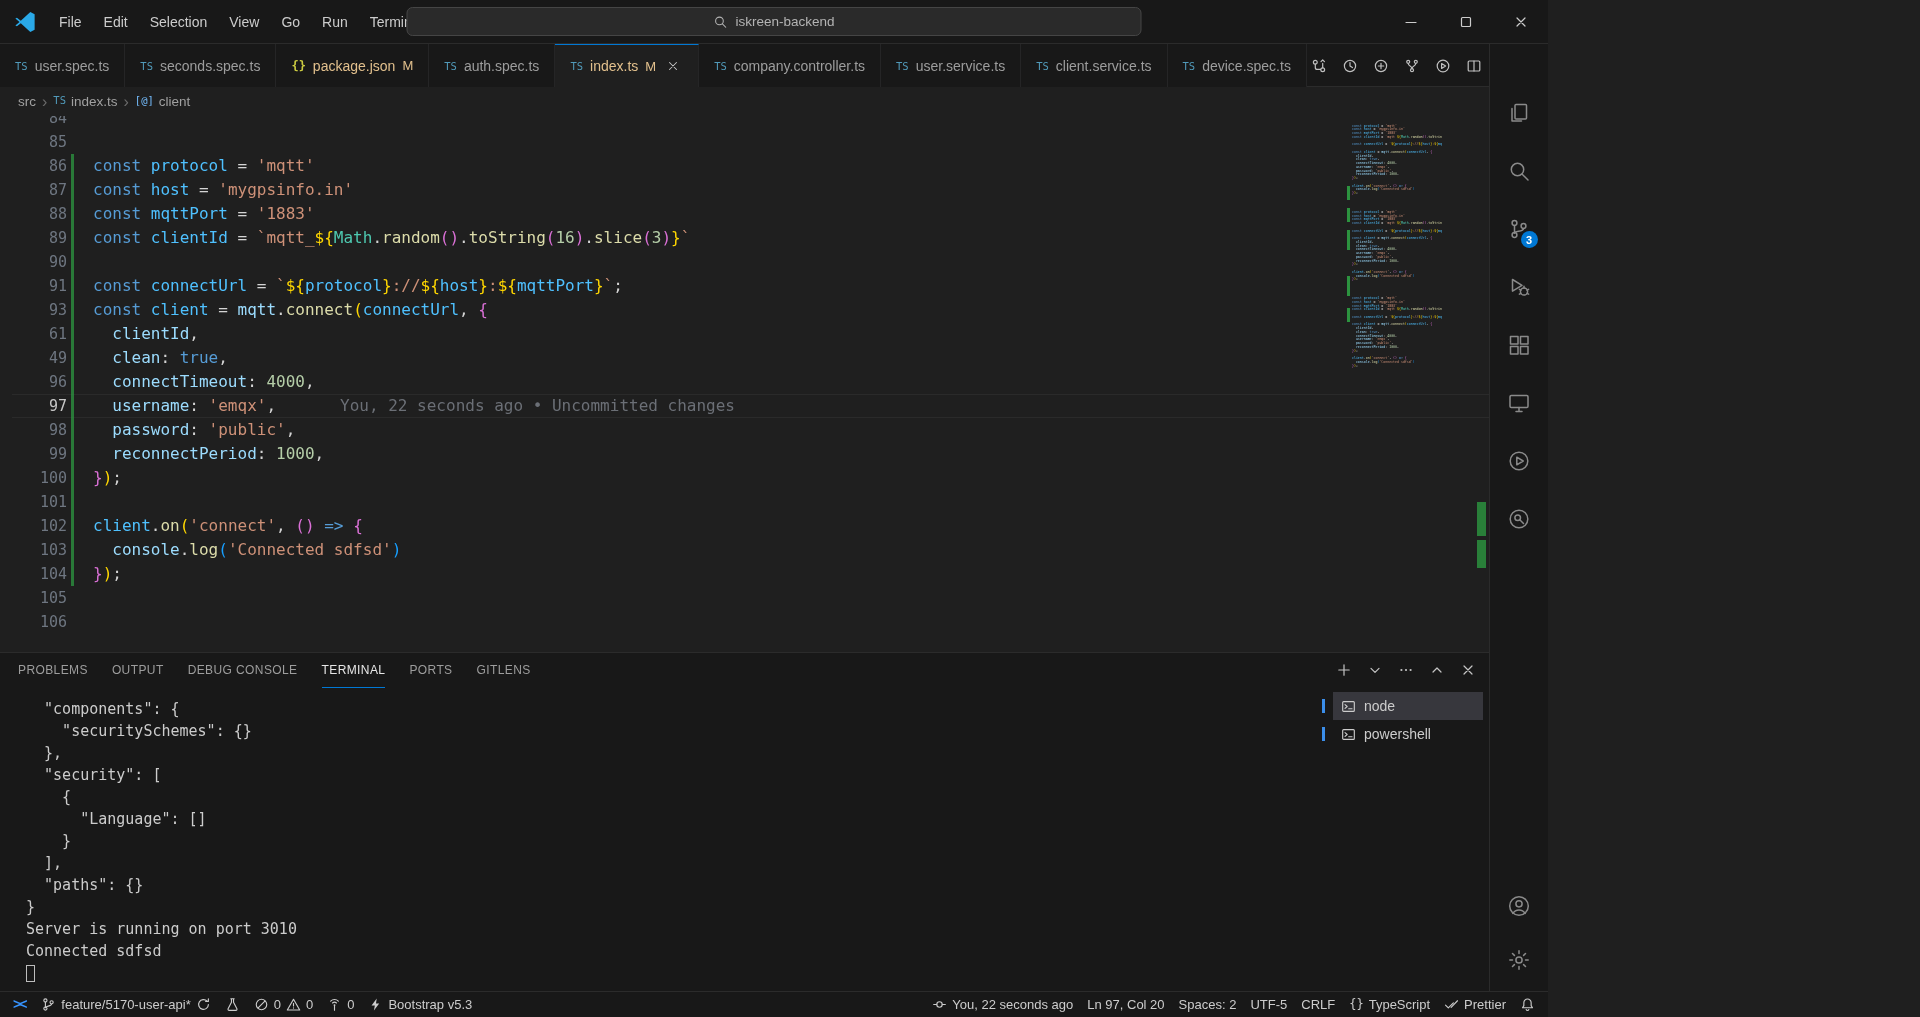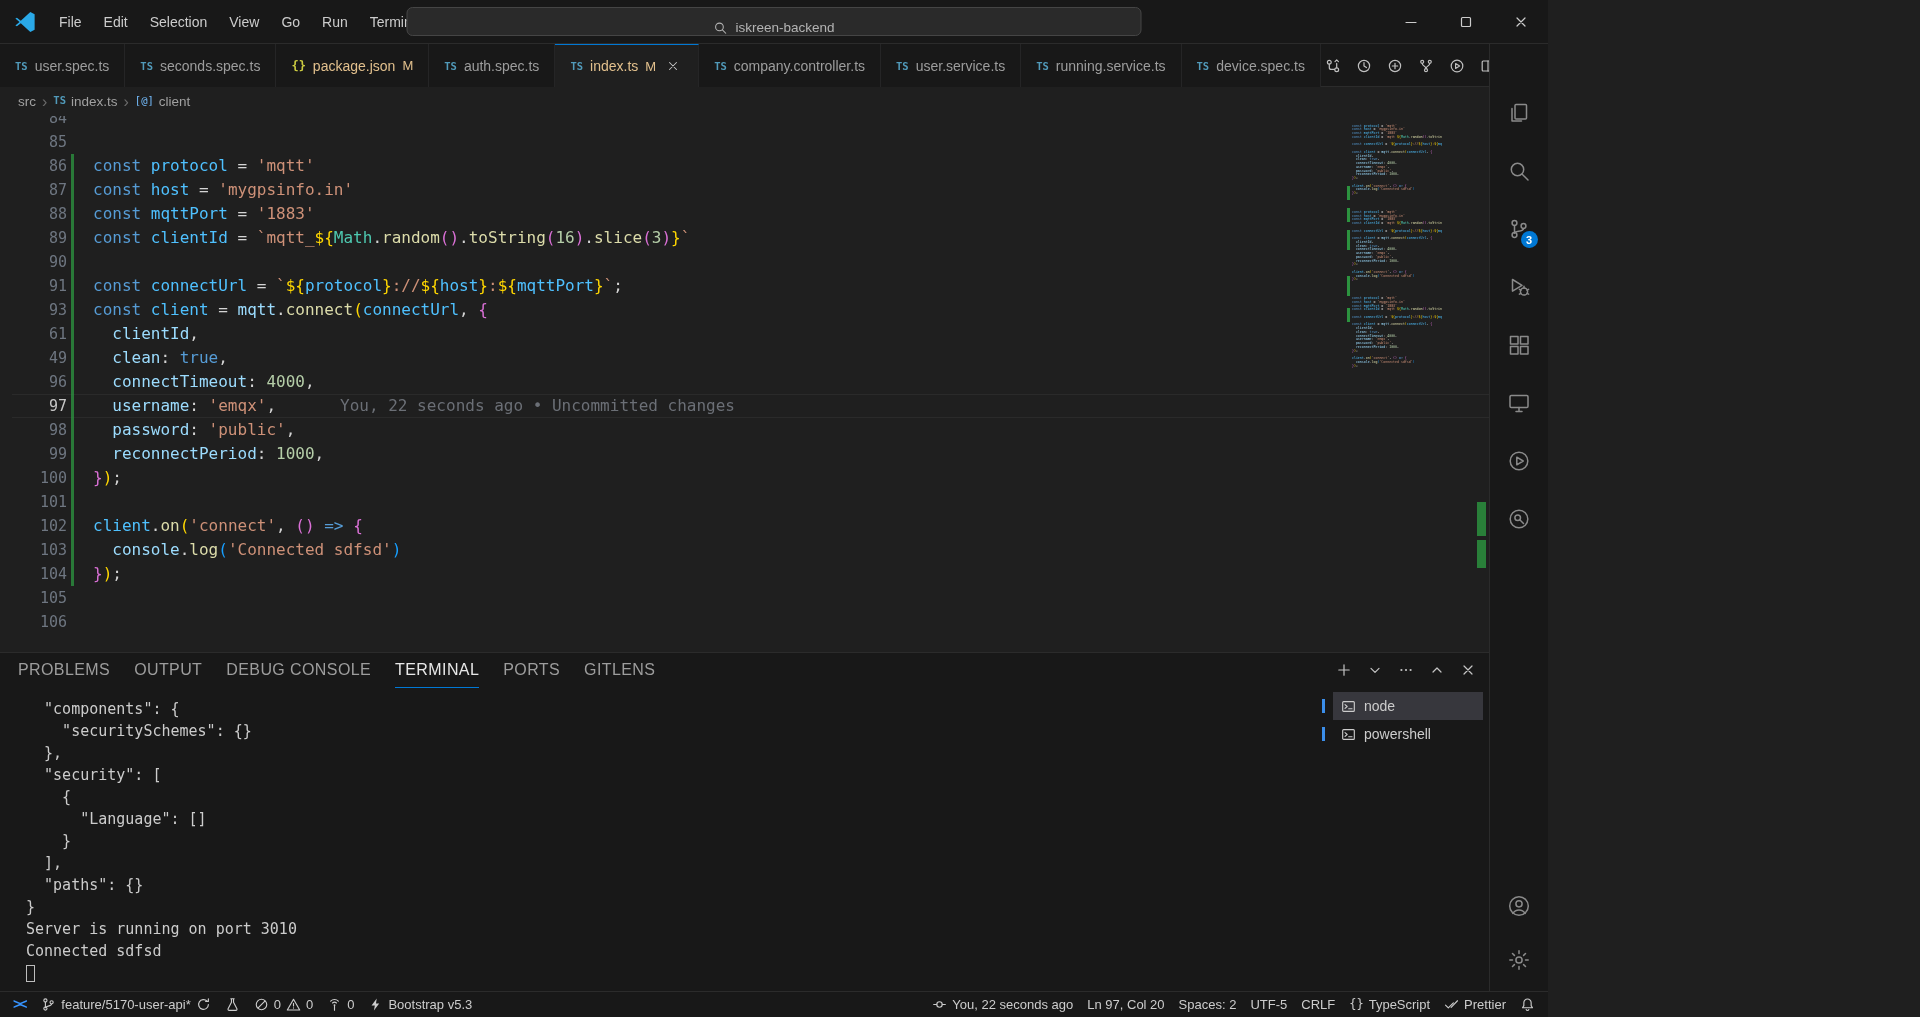--- a/index.html
+++ b/index.html
@@ -11,39 +11,39 @@
 .icon svg{width:16px;height:16px}
 
 
 .titlebar{flex:0 0 44px;background:#181818;box-shadow:inset 0 -1px 0 #2b2b2b;display:flex;align-items:center;position:relative;z-index:5}
 .logo{width:22px;height:22px;margin:0 12px 0 14px}
 .logo svg{width:22px;height:22px}
 .menubar{display:flex;align-items:center}
 .menu-item{padding:0 11px;font-size:14px;color:#cccccc;height:30px;line-height:30px;border-radius:5px}
 .nav-arrows{position:absolute;left:562px;display:flex;gap:16px;color:#cfcfcf}
 .nav-btn svg{width:18px;height:18px}
-.cmd-center{position:absolute;left:50%;transform:translateX(-50%);top:7px;width:735px;height:29px;background:#2a2a2a;border:1px solid #454545;border-radius:6px;display:flex;align-items:flex-end;justify-content:center;gap:8px;color:#b4b4b4;font-size:13.5px}
+.cmd-center{position:absolute;left:50%;transform:translateX(-50%);top:7px;width:735px;height:29px;background:#2a2a2a;border:1px solid #454545;border-radius:6px;display:flex;align-items:center;justify-content:center;gap:8px;color:#b4b4b4;font-size:13.5px}
 .cmd-center .icon svg{width:14px;height:14px}
 .win-controls{position:absolute;right:0;top:0;height:44px;display:flex}
 .wc-btn{width:55px;height:44px;display:flex;align-items:center;justify-content:center;color:#cccccc}
 
 
 .middle{flex:1 1 auto;display:flex;min-height:0}
 .left-col{flex:1 1 auto;display:flex;flex-direction:column;min-width:0}
 
 
 .tabbar{flex:0 0 43px;background:#181818;box-shadow:inset 0 -1px 0 #2b2b2b;display:flex}
 .tabs{display:flex}
 .tab{display:flex;align-items:center;gap:7px;padding:0 15px;border-right:1px solid #252526;font-size:14px;color:#9d9d9d;background:#181818;height:43px;position:relative}
 .tab.active{background:#1f1f1f;color:#cccccc;border-top:1px solid #0078d4}
 .tab.modified .tab-label{color:#e2c08d}
 .mod-badge{color:#e2c08d;font-size:13px}
 .tab-close{width:20px;height:20px;display:flex;align-items:center;justify-content:center;border-radius:4px;color:#c5c5c5}
 .tab-close svg{width:14px;height:14px}
-.ts-badge{color:#519aba;font-size:10.5px;font-weight:700;font-family:"DejaVu Sans Mono",monospace;letter-spacing:0}
+.ts-badge{color:#519aba;font-size:10.5px;font-weight:400;font-family:"DejaVu Sans Mono",monospace;letter-spacing:0}
 .json-badge{color:#cbcb41;font-size:12px;font-weight:700;font-family:"DejaVu Sans Mono",monospace}
 .sym-badge{color:#75beff;font-size:10.5px;font-family:"DejaVu Sans Mono",monospace}
 .tab-actions{margin-left:auto;display:flex;align-items:center;gap:7px;padding-right:10px;color:#c0c0c0}
 .tab-actions .act{width:24px;height:24px;display:flex;align-items:center;justify-content:center}
 
 
 .breadcrumb{flex:0 0 29px;display:flex;align-items:center;padding-left:18px;font-size:13.5px;color:#a0a0a0;gap:6px;background:#1f1f1f}
 .bc-item{display:flex;align-items:flex-start;gap:5px}
 .bc-sep{color:#6a6a6a;font-size:16px;line-height:1}
 
@@ -64,21 +64,21 @@
 .minimap{position:absolute;top:0;right:47px;width:90px;height:300px;overflow:hidden}
 .minimap-inner{width:360px;transform:scale(.25);transform-origin:0 0;font-size:13px;line-height:15px;white-space:pre;font-family:"DejaVu Sans Mono",monospace}
 .mrow{height:15px}
 .mm-mark{position:absolute;right:139px;width:3px;background:#2ea043;opacity:.9}
 .ov-mark{position:absolute;right:3px;width:9px;background:rgba(46,160,67,.75)}
 
 
 .panel{flex:0 0 339px;background:#181818;box-shadow:inset 0 1px 0 #2b2b2b;display:flex;flex-direction:column}
 .panel-header{flex:0 0 36px;display:flex;align-items:center;padding:0 10px 0 18px}
 .panel-tabs{display:flex;height:100%}
-.panel-tab{margin-right:24px;font-size:16px;letter-spacing:.4px;color:#9d9d9d;height:100%;display:flex;align-items:center;border-bottom:1px solid transparent}
+.panel-tab{margin-right:24px;font-size:12px;letter-spacing:.4px;color:#9d9d9d;height:100%;display:flex;align-items:center;border-bottom:1px solid transparent}
 .panel-tab.active{color:#e7e7e7;border-bottom-color:#0078d4}
 .panel-actions{margin-left:auto;display:flex;gap:9px;color:#c5c5c5;align-items:center}
 .panel-actions .act{width:22px;height:22px;display:flex;align-items:center;justify-content:center}
 .panel-body{flex:1 1 auto;display:flex;min-height:0}
 .terminal{flex:1;padding:10px 0 0 26px;font-family:"DejaVu Sans Mono",monospace;font-size:15px;line-height:22px;color:#cccccc;white-space:pre;overflow:hidden}
 .term-cursor{display:inline-block;width:9px;height:17px;border:1px solid #bdbdbd;vertical-align:middle}
 .term-list{flex:0 0 170px;padding:4px 6px 0 14px}
 .term-row{height:28px;display:flex;align-items:center;gap:8px;padding:0 8px;font-size:14px;color:#cccccc;position:relative}
 .term-row.active{background:#37373d}
 .term-row::before{content:"";position:absolute;left:-11px;top:7px;bottom:7px;width:3px;background:#3b8eea}
@@ -218,21 +218,21 @@
             <div class="tab">
               <span class="icon">
                 <span class="ts-badge">TS</span>
               </span>
               <span class="tab-label">user.service.ts</span>
             </div>
             <div class="tab">
               <span class="icon">
                 <span class="ts-badge">TS</span>
               </span>
-              <span class="tab-label">running.service.ts</span>
+              <span class="tab-label">client.service.ts</span>
             </div>
             <div class="tab">
               <span class="icon">
                 <span class="ts-badge">TS</span>
               </span>
               <span class="tab-label">device.spec.ts</span>
             </div>
           </div>
         <div class="tab-actions" id="tab-actions">
             <span class="act">

